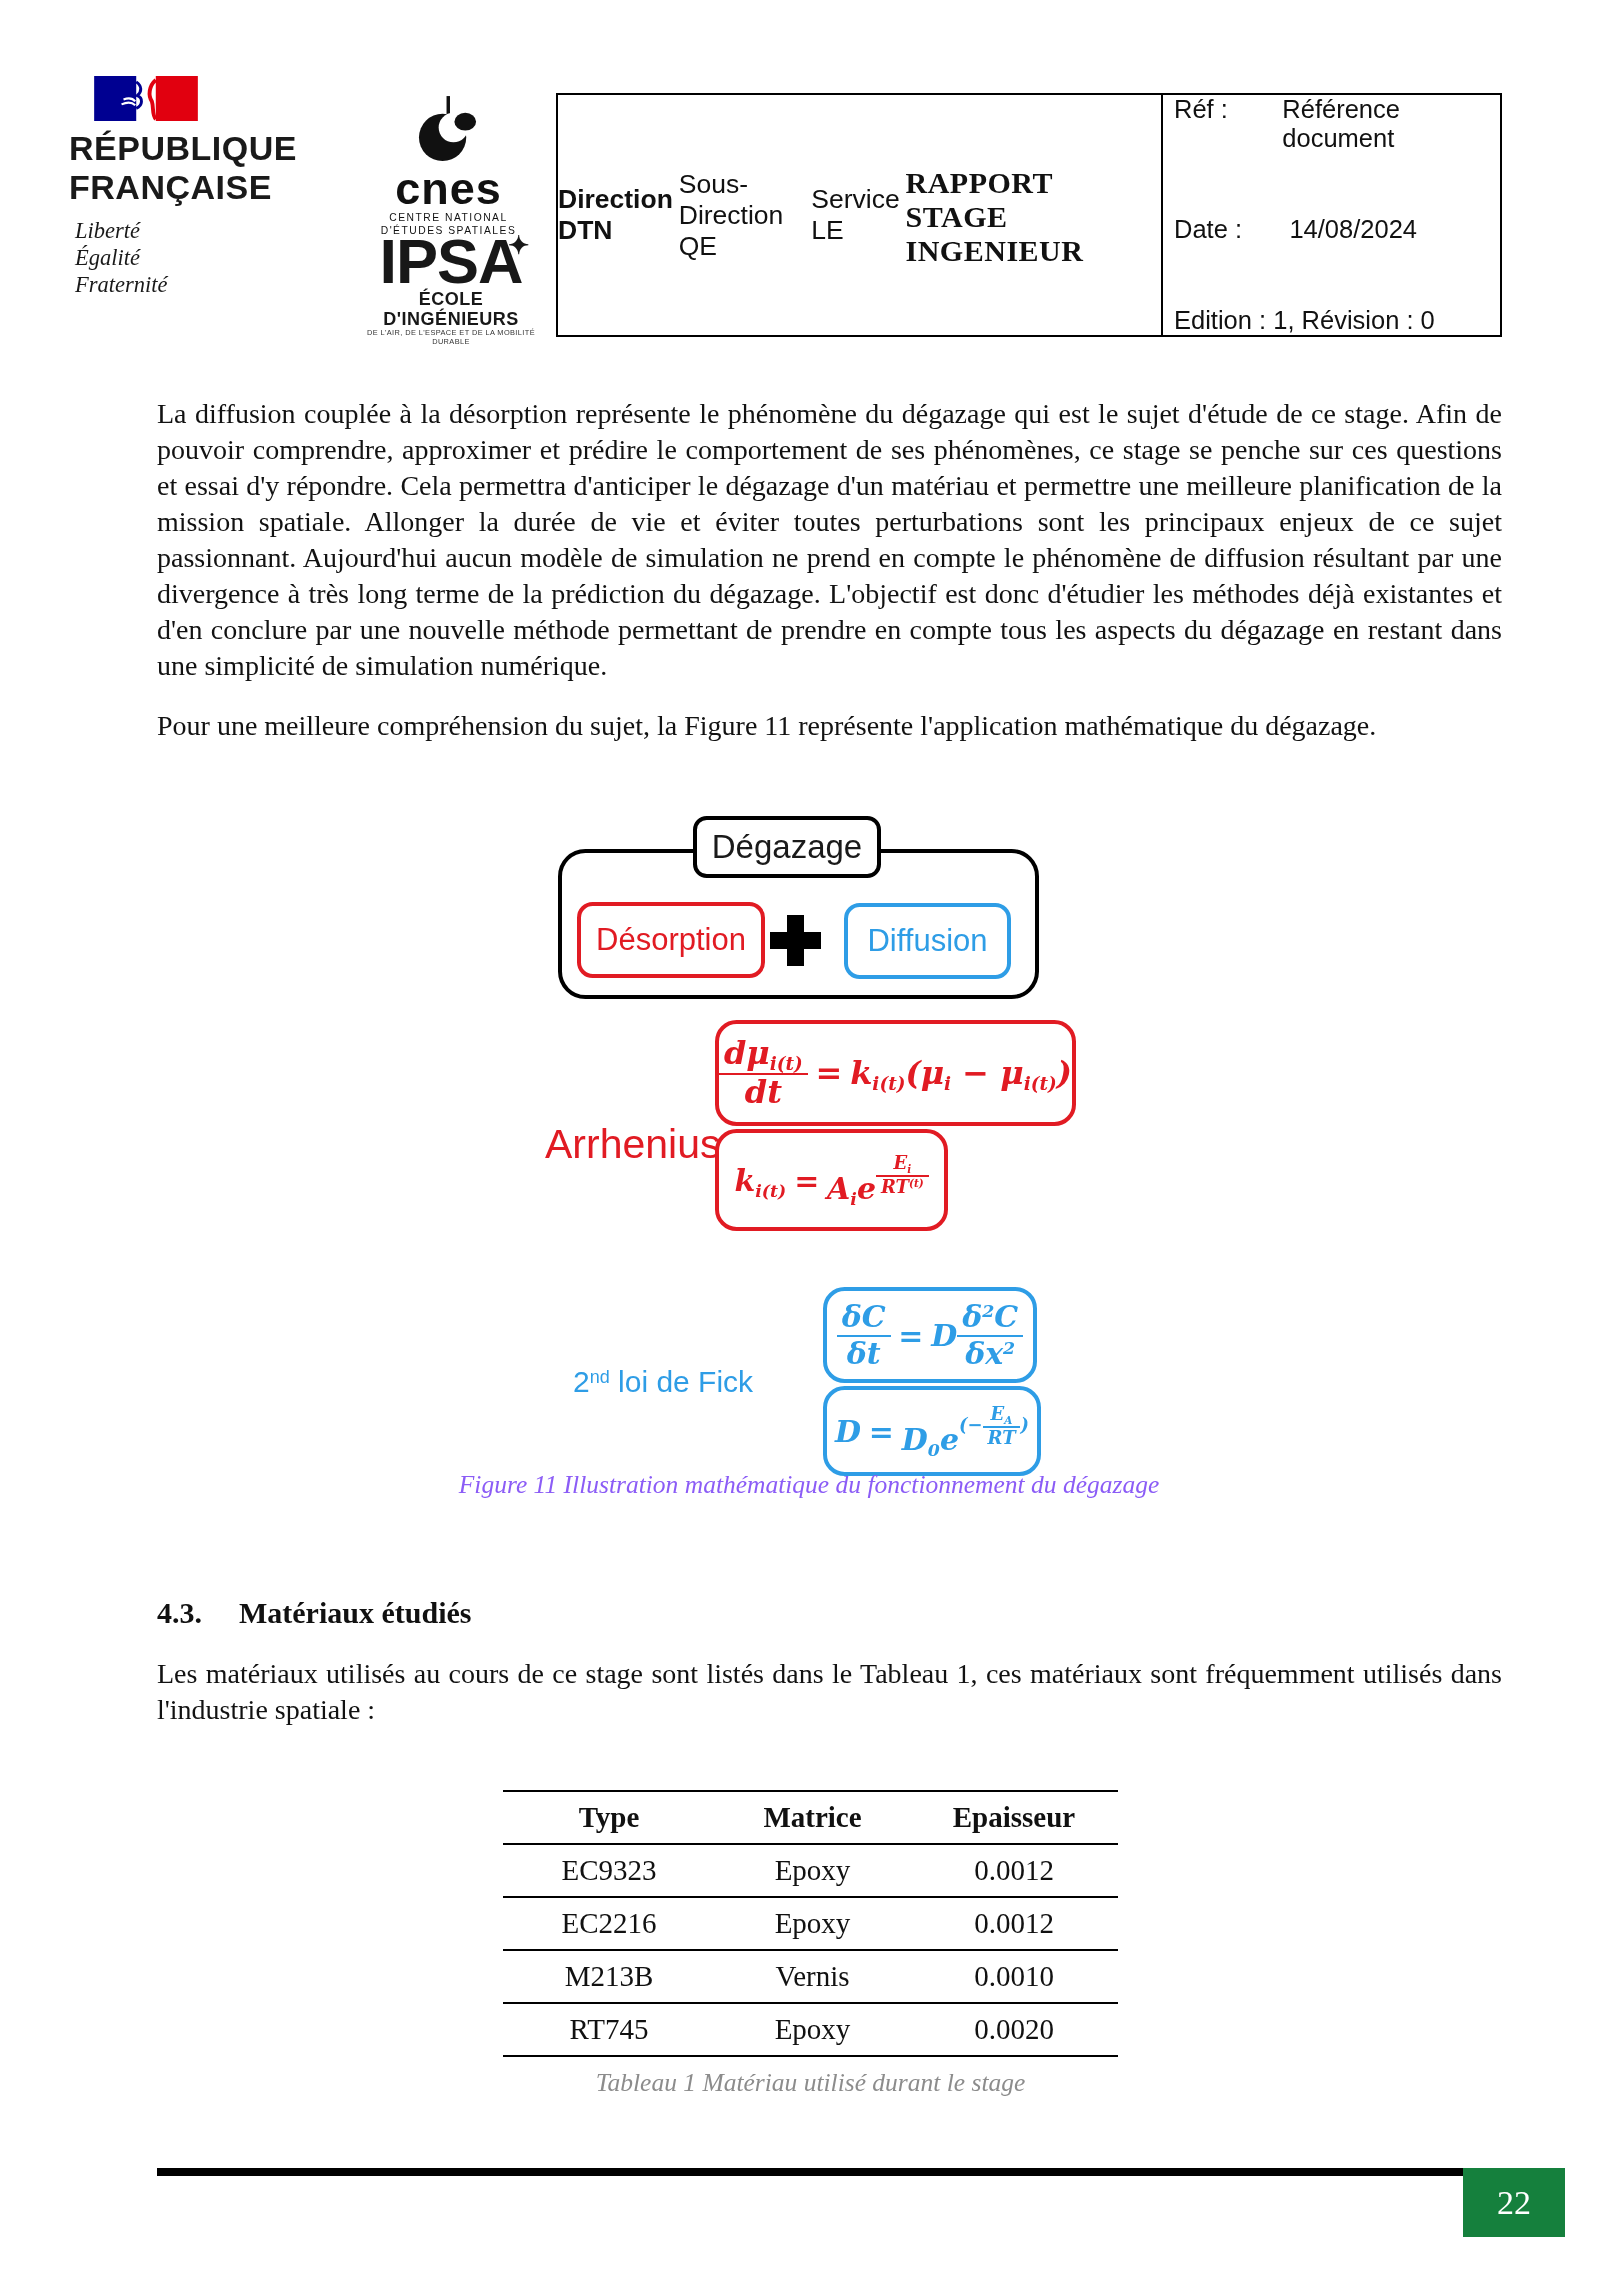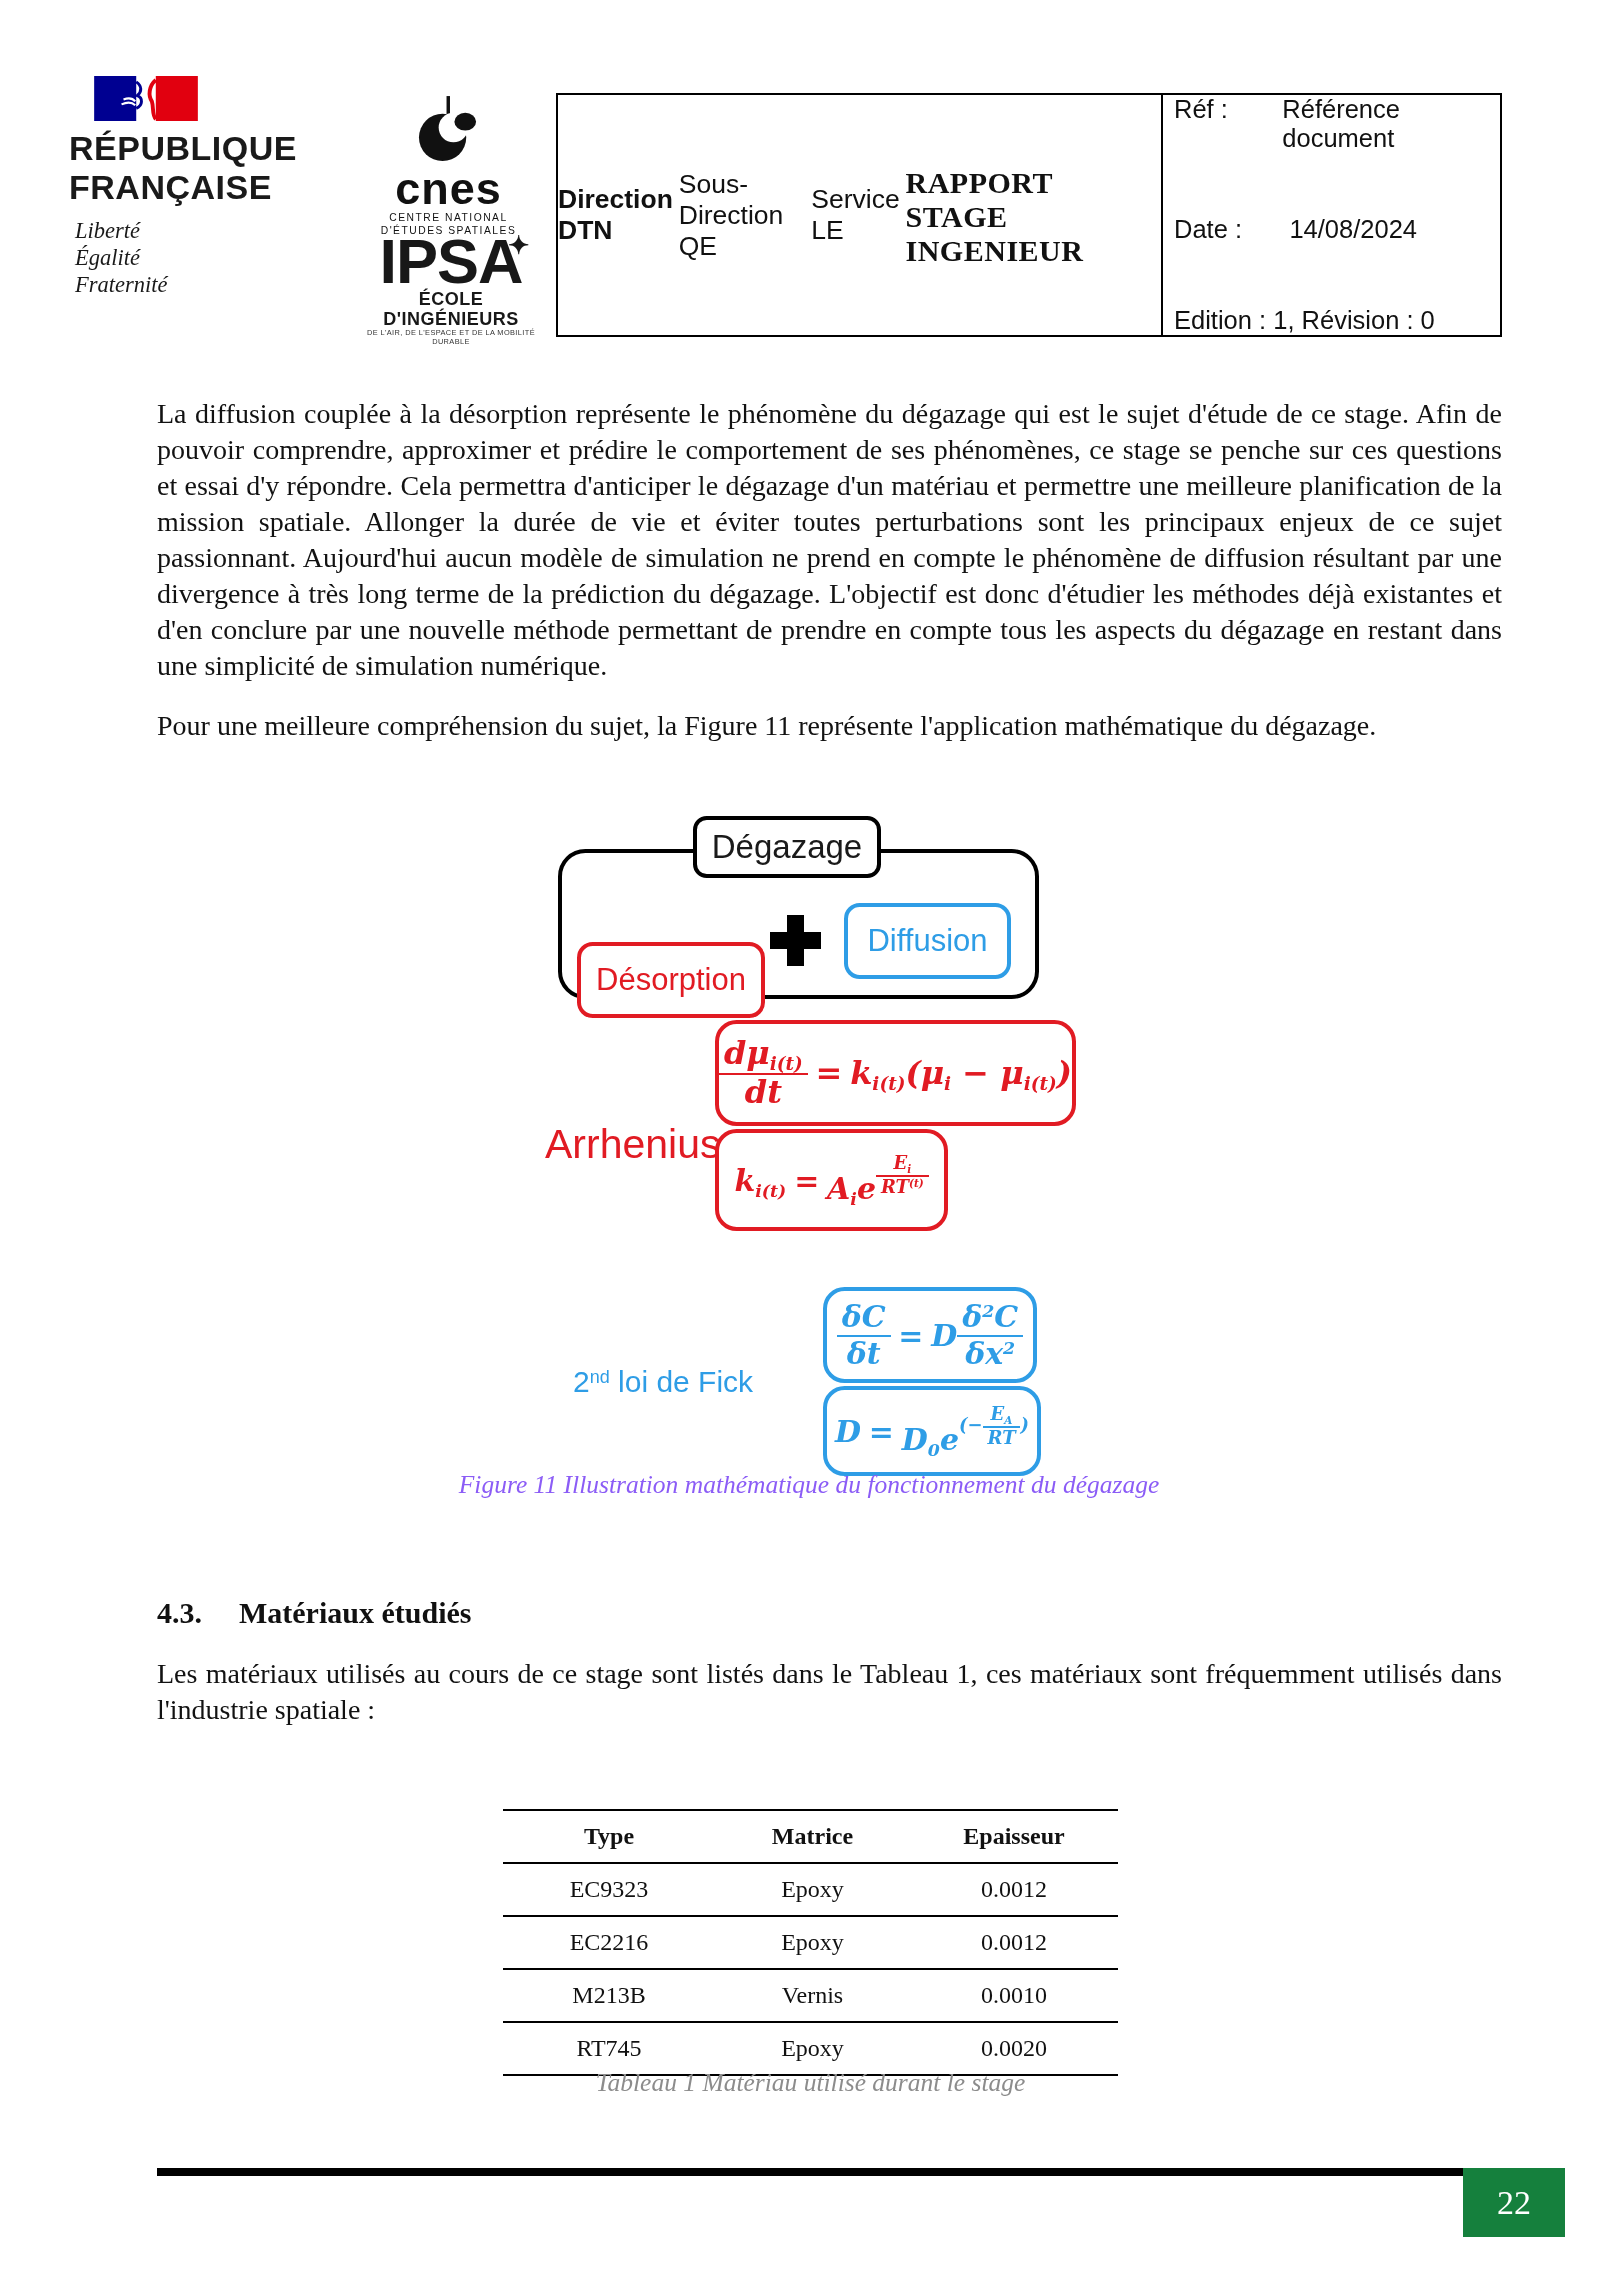--- a/index.html
+++ b/index.html
@@ -37,21 +37,21 @@
   
   .para{position:absolute;left:157px;width:1345px;font-size:28px;line-height:36px;text-align:justify;color:#121212;}
   .p1{top:396px;}
   .p2{top:708px;text-align:left;}
 
   
   .fig-box{position:absolute;box-sizing:border-box;background:#fff;display:flex;align-items:center;justify-content:center;}
   .outer-box{left:558px;top:849px;width:481px;height:150px;border:4.9px solid #000;border-radius:27.4px;z-index:1;background:transparent;}
   .degazage-box{left:693px;top:816px;width:188px;height:62px;border:4.9px solid #000;border-radius:13.7px;z-index:3;
                 font-family:"Liberation Sans",sans-serif;font-size:33px;color:#1a1a1a;}
-  .desorption-box{left:577px;top:942px;width:188px;height:76px;border:4.4px solid var(--red);border-radius:15.7px;z-index:2;
+  .desorption-box{left:577px;top:902px;width:188px;height:76px;border:4.4px solid var(--red);border-radius:15.7px;z-index:2;
                 font-family:"Liberation Sans",sans-serif;font-size:31px;color:var(--red);}
   .diffusion-box{left:844px;top:903px;width:167px;height:76px;border:4.4px solid var(--blue);border-radius:15.7px;z-index:2;
                 font-family:"Liberation Sans",sans-serif;font-size:31px;color:var(--blue);}
   .plus-icon{position:absolute;left:770px;top:915px;width:51px;height:51px;z-index:2;}
   .plus-icon::before{content:"";position:absolute;left:0;top:16.7px;width:51px;height:17.6px;background:#000;}
   .plus-icon::after{content:"";position:absolute;left:16.7px;top:0;width:17.6px;height:51px;background:#000;}
 
   .eq{position:absolute;box-sizing:border-box;display:flex;align-items:center;justify-content:center;
       font-family:"DejaVu Serif",serif;font-style:italic;font-weight:bold;background:#fff;}
   .eq1{left:715px;top:1020px;width:361px;height:106px;border:4.9px solid var(--red);border-radius:21.6px;color:var(--red);font-size:32px;}
@@ -77,21 +77,21 @@
   .fig-caption{position:absolute;left:157px;top:1470px;width:1304px;text-align:center;
       font-style:italic;font-size:25.5px;color:#8b5cf6;}
 
   
   .sec-head{position:absolute;left:157px;top:1596px;font-size:30px;font-weight:bold;color:#111;}
   .sec-head .num{margin-right:37px;}
   .p3{top:1656px;}
 
   
   .mat-table{position:absolute;left:503px;top:1790px;width:615px;border-collapse:collapse;
-      font-size:24px;color:#111;margin-top:19px;}
+      font-size:29px;color:#111;}
   .mat-table th,.mat-table td{border-top:2.9px solid #000;border-bottom:2.9px solid #000;
       text-align:center;height:51px;padding:0;}
   .mat-table th{font-weight:bold;}
   .mat-table .c1{width:212px;}
   .mat-table .c2{width:195px;}
   .mat-table .c3{width:208px;}
   .tab-caption{position:absolute;left:503px;top:2068px;width:615px;text-align:center;
       font-style:italic;font-size:25.5px;color:#8c8c8c;}
 
   

